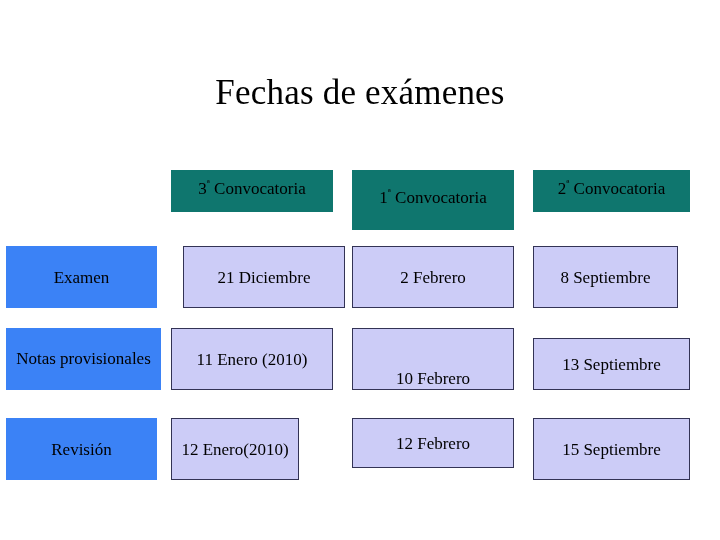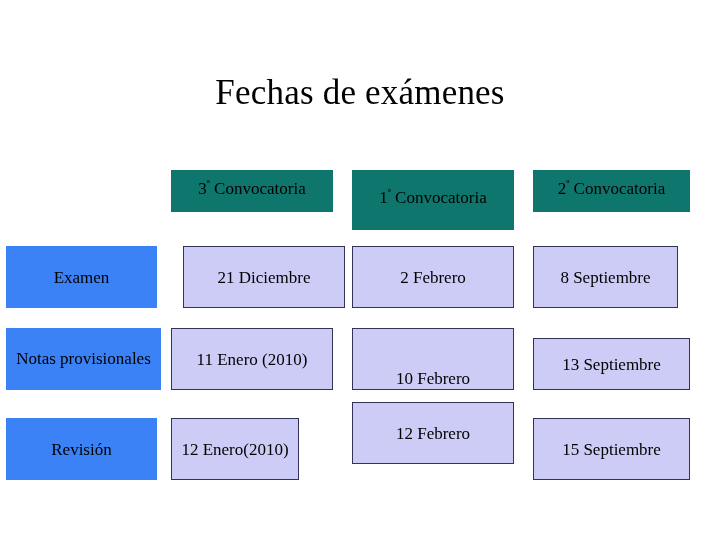--- a/index.html
+++ b/index.html
@@ -139,21 +139,21 @@
     </div>
 
     <div class="cell rowlabel" style="left:0px; top:248px; width:151px; height:62px;">
       <span class="cell-text">Revisión</span>
     </div>
 
     <div class="cell data" style="left:165px; top:248px; width:128px; height:62px;">
       <span class="cell-text">12 Enero(2010)</span>
     </div>
 
-    <div class="cell data" style="left:346px; top:232px; width:162px; height:62px;">
+    <div class="cell data" style="left:346px; top:248px; width:162px; height:50px;">
       <span class="cell-text">12 Febrero</span>
     </div>
 
     <div class="cell data" style="left:527px; top:248px; width:157px; height:62px;align-items:center;">
       <span class="cell-text">15 Septiembre</span>
     </div>
 
   </div>
 </div>
 

